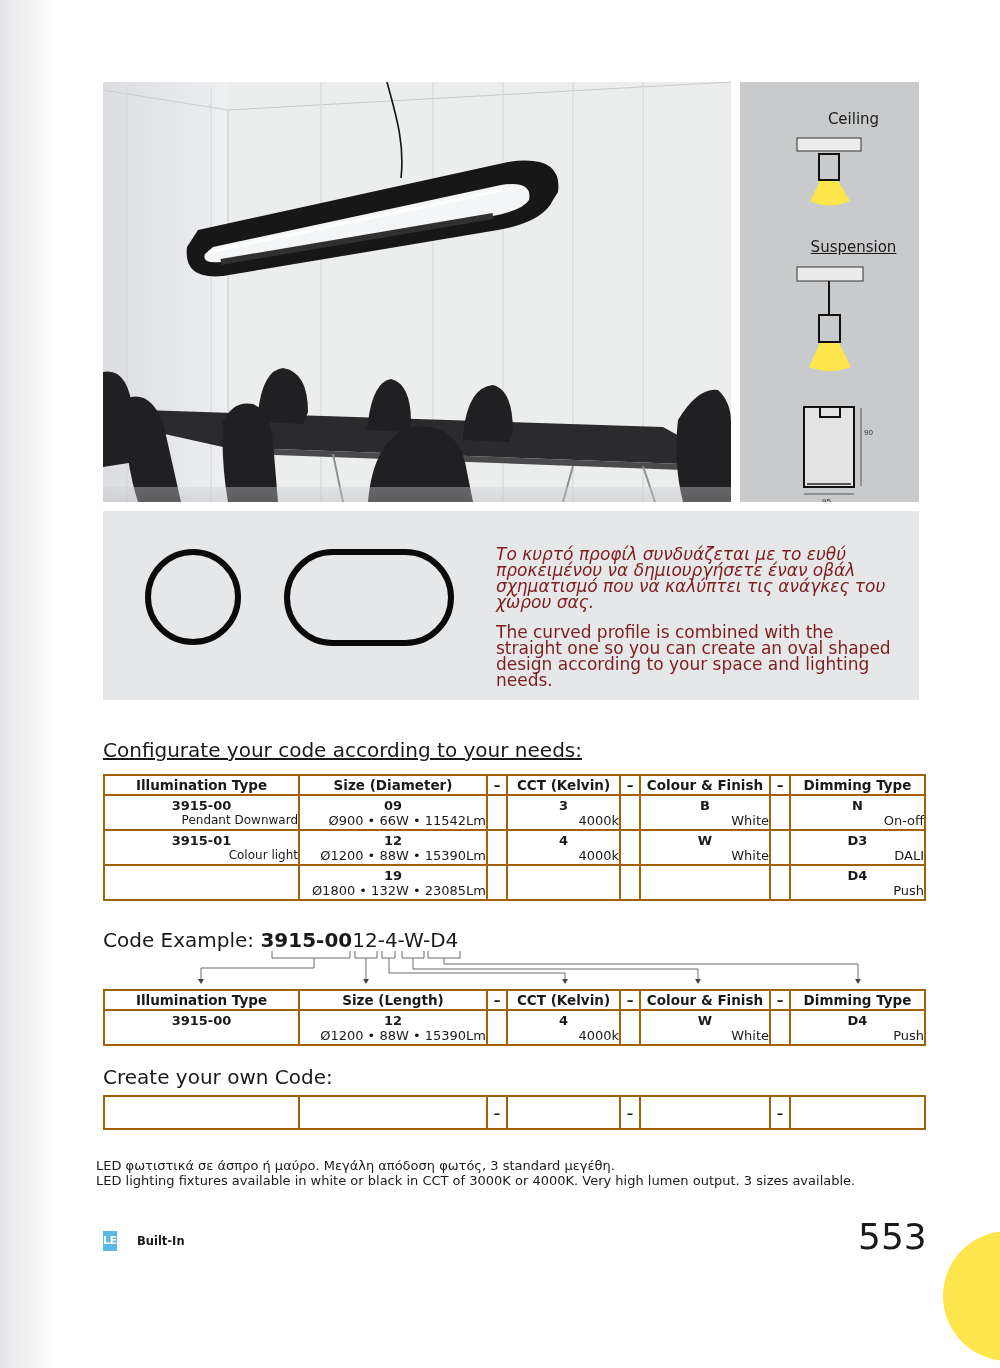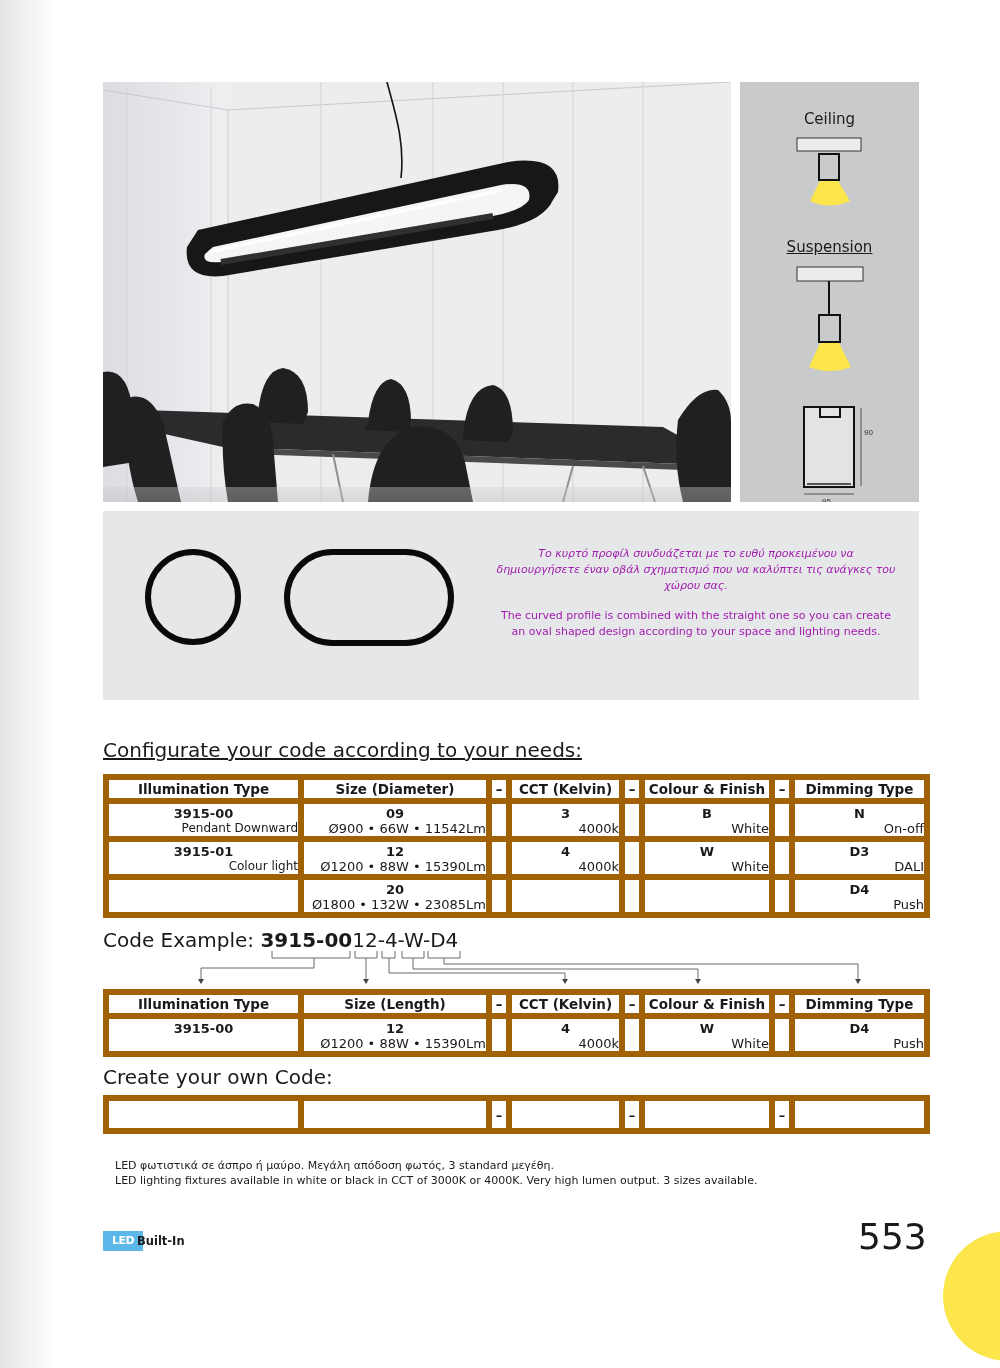--- a/index.html
+++ b/index.html
@@ -8,53 +8,53 @@
 
   .left-shade { position: absolute; left: 0; top: 0; width: 55px; height: 1368px;
     background: linear-gradient(to right, #e4e5e7 0%, #f3f3f4 55%, #ffffff 100%); }
 
   
   .photo { position: absolute; left: 103px; top: 82px; width: 628px; height: 420px; overflow: hidden;
     background: linear-gradient(to bottom, #e9eaec 0%, #f0f1f2 55%, #d9dadc 100%); }
   .photo svg { display: block; }
 
   
-  .mount-panel { position: absolute; left: 740px; top: 82px; width: 179px; height: 420px; background: #c9cacc; }
+  .mount-panel { position: absolute; left: 740px; top: 82px; width: 179px; height: 420px; background: #c9cacc; padding-left: 24px; }
   .mount-label { position: absolute; width: 179px; text-align: center; font-size: 15px; color: #1a1a1a; }
   .mount-panel svg { position: absolute; left: 0; top: 0; }
 
   
   .desc-panel { position: absolute; left: 103px; top: 511px; width: 816px; height: 189px; background: #e6e7e8; }
   .desc-panel svg.shapes { position: absolute; left: 0; top: 0; }
-  .desc-text { position: absolute; left: 393px; top: 35px; width: 400px; font-size: 11px; line-height: 16px; color: #a21caf; text-align: center; }
+  .desc-text { position: absolute; left: 393px; top: 35px; width: 400px; font-size: 17px; line-height: 16px; color: #7f1d1d; }
   .desc-gr { font-style: italic; margin-bottom: 14px; }
 
   
   .section-title { position: absolute; left: 103px; font-size: 20px; font-weight: normal; color: #1a1a1a; }
 
   
   table.cfg { position: absolute; left: 103px; width: 816px; border-collapse: collapse; table-layout: fixed; }
-  table.cfg th, table.cfg td { border: 6px solid #a16207; text-align: center; vertical-align: top; }
+  table.cfg th, table.cfg td { border: 2px solid #a16207; text-align: center; vertical-align: top; }
   table.cfg th { font-size: 13.5px; font-weight: bold; height: 20px; line-height: 18px; }
   table.cfg td { font-size: 13px; line-height: 15px; height: 35px; padding-top: 2px; }
   table.cfg td .code { display: block; font-weight: bold; font-size: 13px; }
   table.cfg td .desc { display: block; font-size: 13px; text-align: right; }
   table.cfg td .desc.small { font-size: 12px; }
   col.c1 { width: 195px; } col.c2 { width: 188px; } col.dash { width: 20px; }
   col.c3 { width: 113px; } col.c4 { width: 130px; } col.c5 { width: 135px; }
 
   .code-example { position: absolute; left: 103px; top: 928px; font-size: 20px; color: #1a1a1a; white-space: nowrap; }
   .code-example b { font-weight: bold; }
   svg.connectors { position: absolute; left: 0; top: 940px; }
 
   table.own td { height: 33px; }
 
-  .footnote { position: absolute; left: 115px; top: 1158px; font-size: 11px; line-height: 15px; color: #1a1a1a; }
-
-  .led-badge { position: absolute; left: 103px; top: 1231px; width: 40px; height: 20px; background: #5bb8e8;
+  .footnote { position: absolute; left: 96px; top: 1158px; font-size: 13px; line-height: 15px; color: #1a1a1a; }
+
+  .led-badge { position: absolute; left: 103px; top: 1231px; width: 14px; height: 20px; background: #5bb8e8;
     color: #fff; font-size: 11px; font-weight: bold; text-align: center; line-height: 20px; letter-spacing: -0.5px; }
   .led-text { position: absolute; left: 137px; top: 1234px; font-size: 11.5px; font-weight: bold; color: #1a1a1a; }
 
   .page-num { position: absolute; left: 858px; top: 1216px; font-size: 36px; color: #1a1a1a; font-weight: normal; }
   .yellow-circle { position: absolute; left: 943px; top: 1231px; width: 130px; height: 130px; border-radius: 50%; background: #fde64b; }
 </style>
 </head>
 <body>
 
 <div class="left-shade"></div>
@@ -235,21 +235,21 @@
           <span class="code">D3</span>
           <span class="desc">DALI</span>
         </td>
     </tr>
     <tr>
       <td>
           <span class="code"></span>
           <span class="desc small"></span>
         </td>
       <td>
-          <span class="code">20</span>
+          <span class="code">19</span>
           <span class="desc">Ø1800 • 132W • 23085Lm</span>
         </td>
       <td></td>
       <td>
           <span class="code"></span>
           <span class="desc"></span>
         </td>
       <td></td>
       <td>
           <span class="code"></span>

